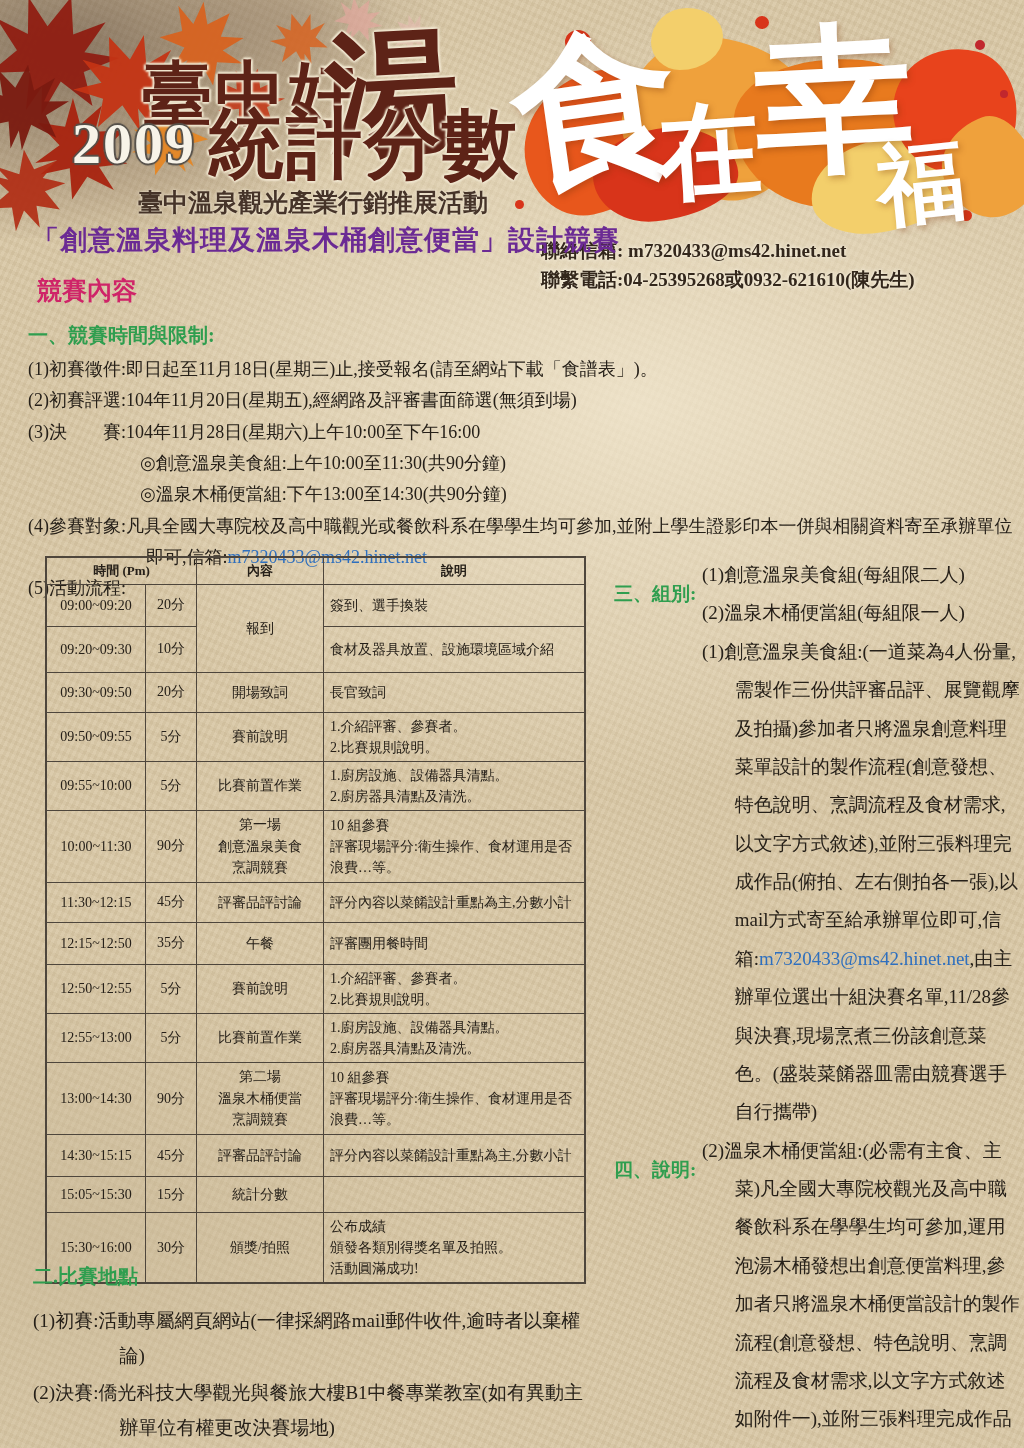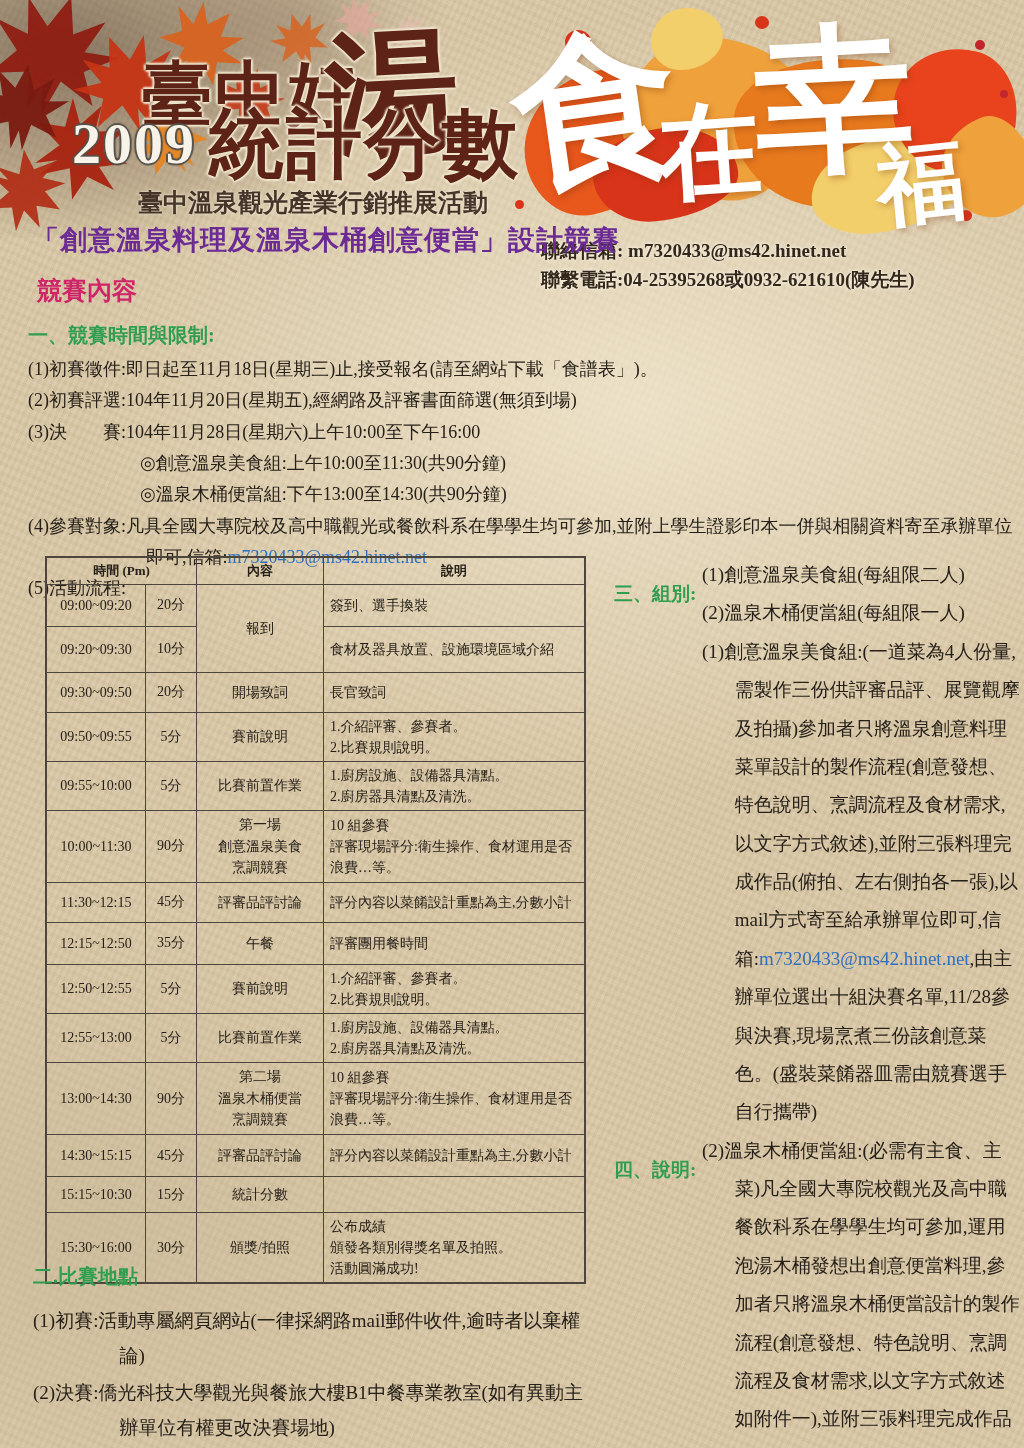--- a/index.html
+++ b/index.html
@@ -279,21 +279,21 @@
             <td class="c-time">14:30~15:15</td>
             <td class="c-dur">45分</td>
             <td class="c-content">
               <div>評審品評討論</div>
             </td>
             <td class="c-desc">
               <div>評分內容以菜餚設計重點為主,分數小計</div>
             </td>
           </tr>
           <tr style="height: 36px;">
-            <td class="c-time">15:15~10:30</td>
+            <td class="c-time">15:05~15:30</td>
             <td class="c-dur">15分</td>
             <td class="c-content">
               <div>統計分數</div>
             </td>
             <td class="c-desc"></td>
           </tr>
           <tr style="height: 64px;">
             <td class="c-time">15:30~16:00</td>
             <td class="c-dur">30分</td>
             <td class="c-content">

